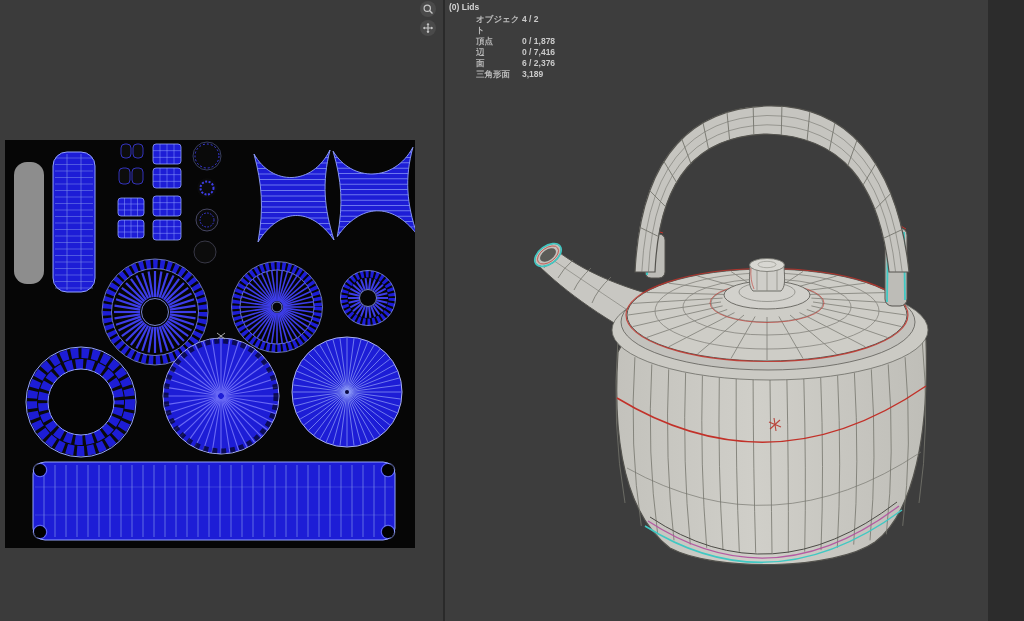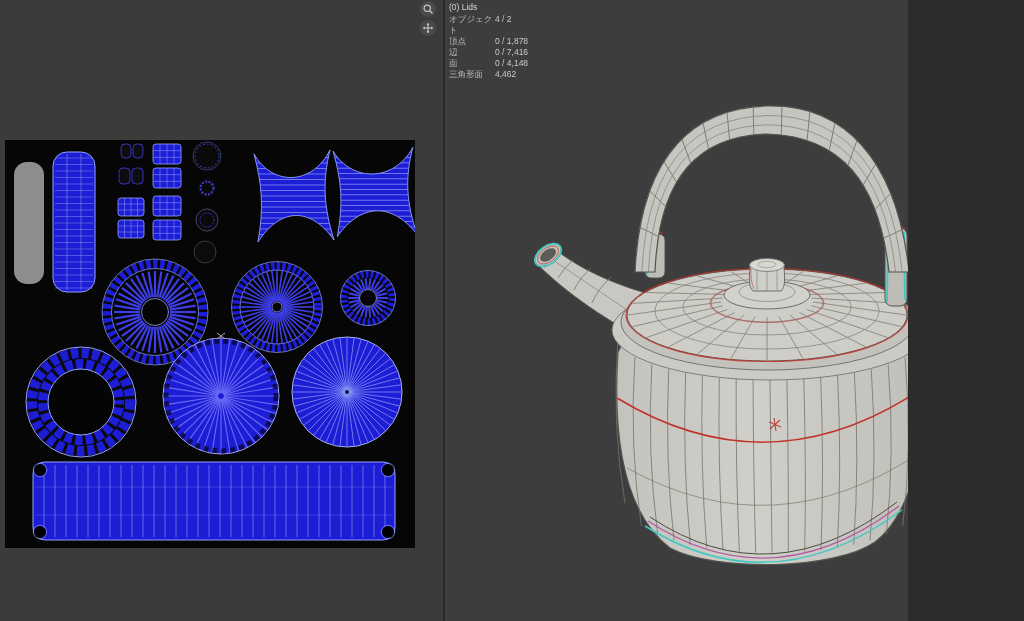--- a/index.html
+++ b/index.html
@@ -1,25 +1,25 @@
 <!DOCTYPE html>
 <html><head>
 <meta charset="utf-8">
 <style>
   html,body{margin:0;padding:0;background:#2c2c2c;}
-  .app{position:relative;width:908px;height:621px;background:#3b3b3b;overflow:hidden;
-       font-family:"Liberation Sans",sans-serif;}
+  .app{position:relative;width:988px;height:621px;background:#3b3b3b;overflow:hidden;
+       font-family:"Liberation Sans",sans-serif;font-weight:bold;}
   .uv-editor{position:absolute;left:0;top:0;width:443px;height:621px;background:#3b3b3b;}
   .uv-canvas{position:absolute;left:5px;top:140px;background:#060606;}
   .divider{position:absolute;left:443px;top:0;width:2px;height:621px;background:#2a2a2a;}
   .viewport{position:absolute;left:445px;top:0;width:579px;height:621px;background:#3d3d3d;}
   .kettle-svg{position:absolute;left:0;top:0;}
   .stats{position:absolute;left:4px;top:2px;font-size:8.5px;line-height:11px;color:#c3c3c3;}
   .stats-collection{color:#d4d4d4;margin-bottom:1px;}
-  .stats-row{display:flex;}
+  .stats-row{display:flex;margin-left:27px;}
   .stats-label{width:46px;color:#b9b9b9;}
   .stats-value{color:#cacaca;}
   .gizmos{position:absolute;left:420px;top:1px;display:flex;flex-direction:column;gap:3px;z-index:5;}
   .gizmo{width:16px;height:16px;border-radius:50%;background:#4a4a4a;display:flex;
          align-items:center;justify-content:center;cursor:pointer;}
 </style>
 </head>
 <body>
 
 <div class="app">
@@ -647,21 +647,21 @@
       <div class="stats-row">
         <span class="stats-label">頂点</span>
         <span class="stats-value">0 / 1,878</span>
       </div>
       <div class="stats-row">
         <span class="stats-label">辺</span>
         <span class="stats-value">0 / 7,416</span>
       </div>
       <div class="stats-row">
         <span class="stats-label">面</span>
-        <span class="stats-value">0 / 4,148</span>
+        <span class="stats-value">6 / 2,376</span>
       </div>
       <div class="stats-row">
         <span class="stats-label">三角形面</span>
-        <span class="stats-value">4,462</span>
+        <span class="stats-value">3,189</span>
       </div>
     </div>
   </div>
 </div>
 
 </body></html>

